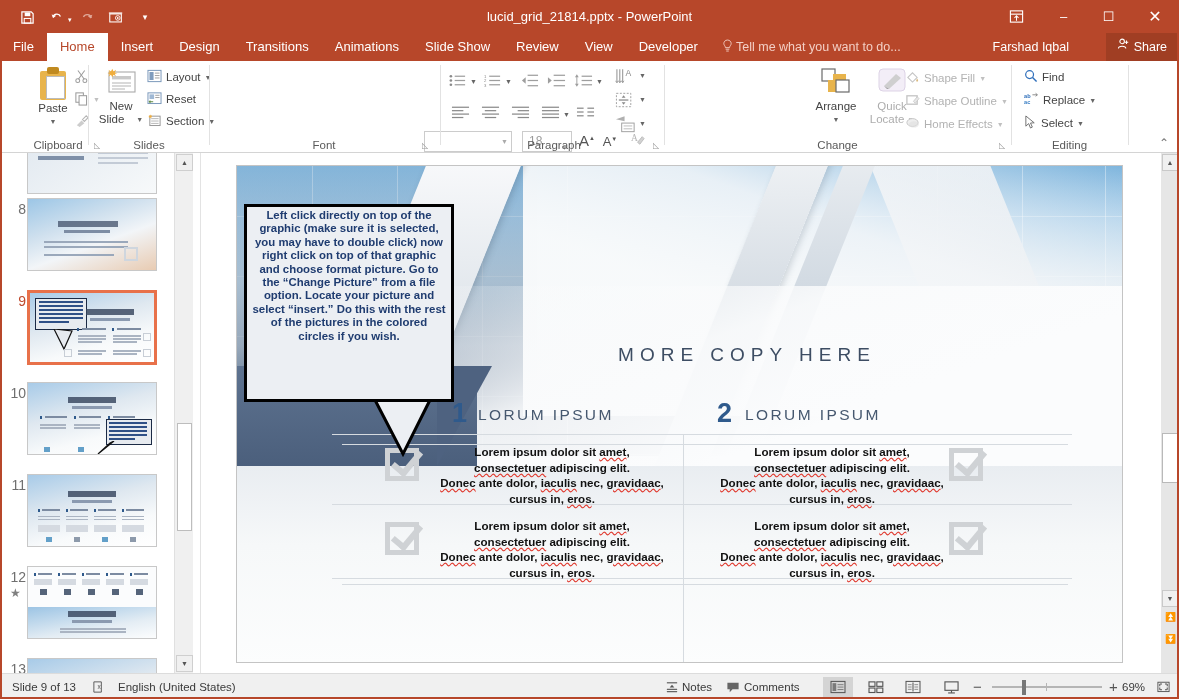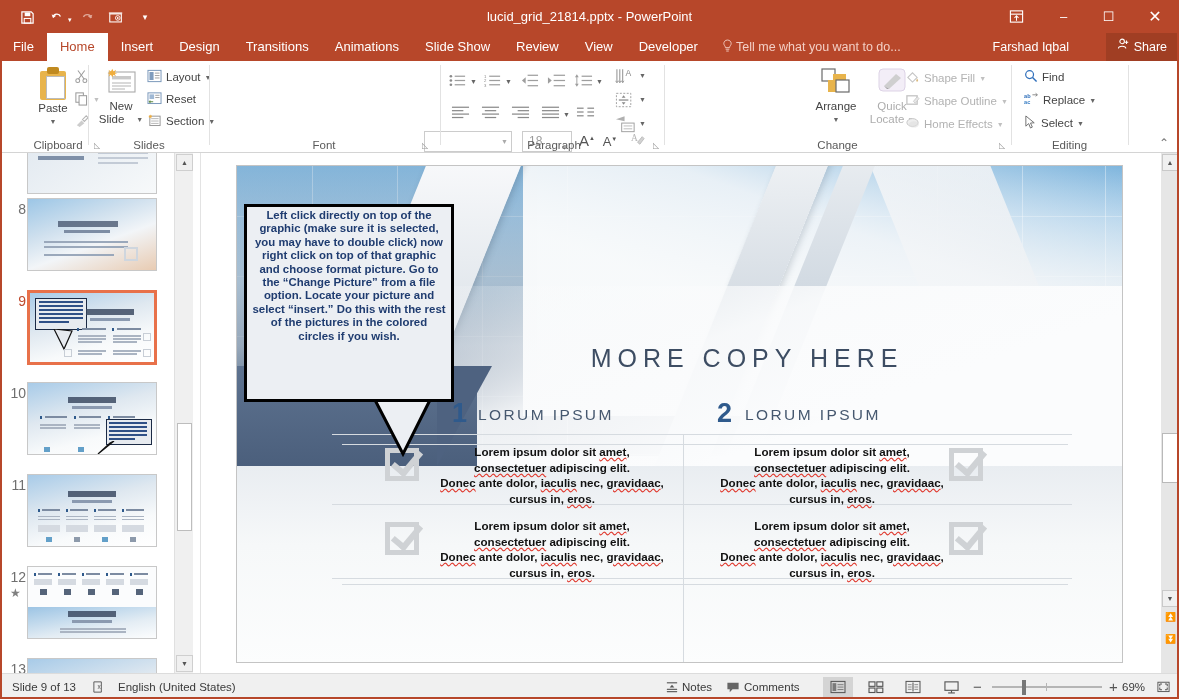--- a/index.html
+++ b/index.html
@@ -219,21 +219,21 @@
     background:linear-gradient(180deg,#e9edf1 0%,#f6f8f9 40%,#fcfdfd 100%);
   }
 
   
   .yourtext {
     position:absolute; left:310px; top:118px; width:400px; text-align:center;
     font-size:44px; letter-spacing:1px; color:#111; font-weight:400;
   }
   .morecopy {
     position:absolute; left:290px; top:178px; width:440px; text-align:center;
-    font-size:25px; letter-spacing:6px; color:#3d4d63; font-weight:400;
+    font-size:19px; letter-spacing:6px; color:#3d4d63; font-weight:400;
   }
   .hrule { position:absolute; background:#d6dbe0; height:1px; }
   .colnum {
     position:absolute; font-size:27px; color:#2f5a8c; font-weight:700;
   }
   .colhead {
     position:absolute; font-size:15.5px; letter-spacing:2.4px; color:#46586f; font-weight:400;
   }
   .cellwrap { position:absolute; width:230px; text-align:center; font-size:11.6px;
     color:#111; line-height:15.5px; font-weight:600; }

